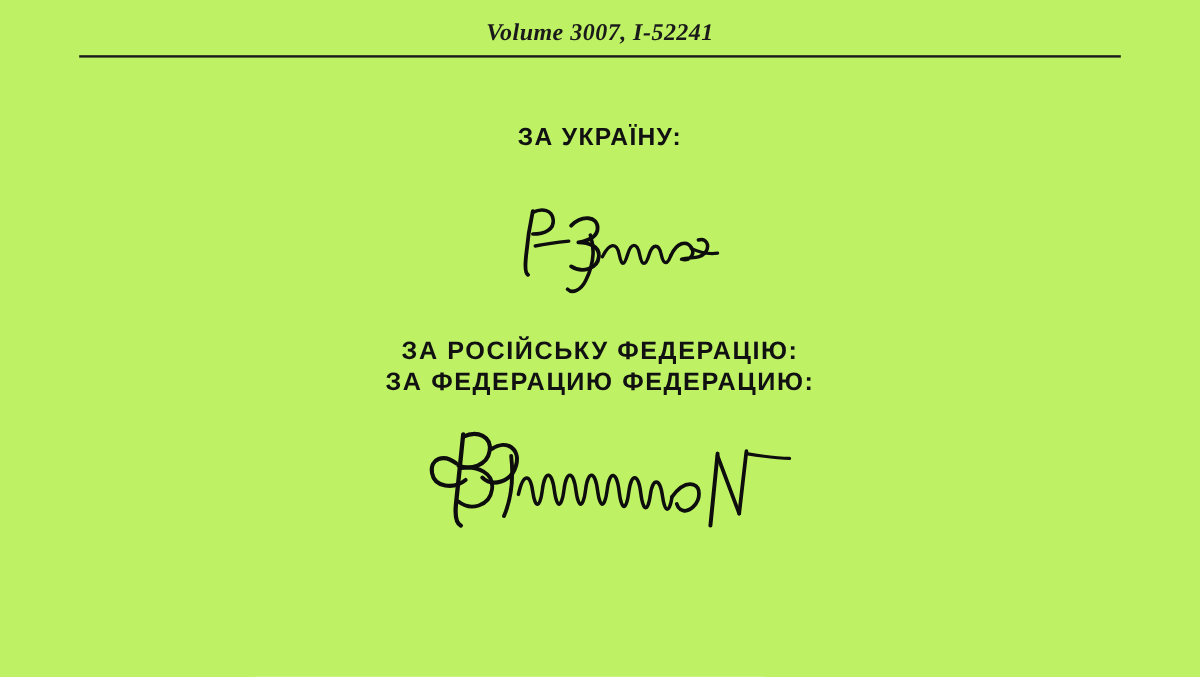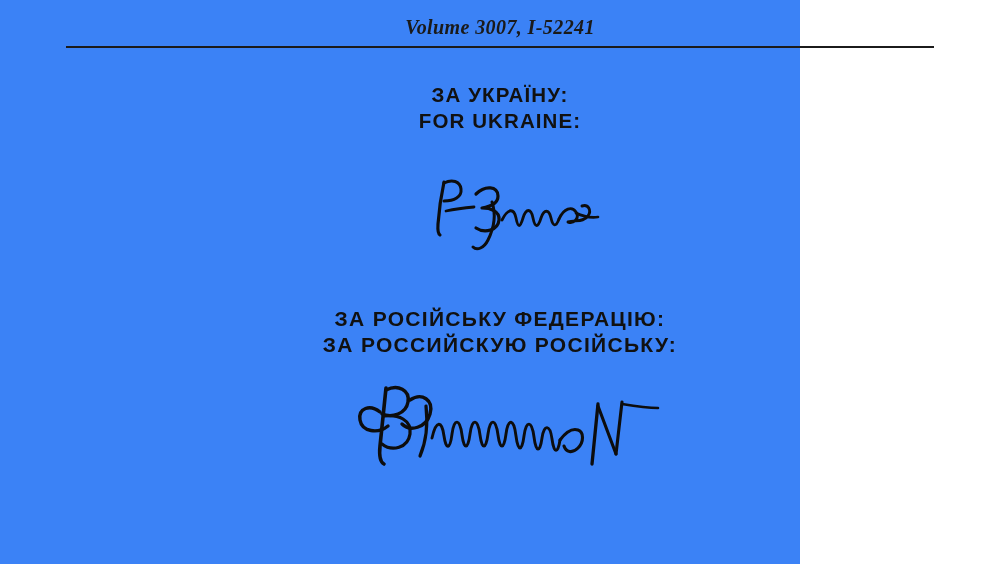--- a/index.html
+++ b/index.html
@@ -11,23 +11,23 @@
     width: 1000px;
     height: 564px;
     font-family: "Liberation Serif", serif;
     color: #111111;
     overflow: hidden;
     position: relative;
   }
 
   .page {
     position: relative;
-    width: 800px;
+    width: 1000px;
     height: 564px;
-    background: #3b82f6;
+    background: #bef264;
   }
 
   
   .page-header {
     position: absolute;
     top: 16px;
     left: 0;
     width: 1000px;
     text-align: center;
   }
@@ -55,24 +55,24 @@
     top: 70px;
     left: 0;
     width: 1000px;
   }
 
   .sig-block {
     width: 1000px;
     text-align: center;
   }
   .sig-block.block-ukraine {
-    margin-top: 12px;
+    margin-top: 32px;
   }
   .sig-block.block-russia {
-    margin-top: 48px;
+    margin-top: 28px;
   }
 
   .heading-lines {
     display: inline-block;
     text-align: center;
   }
   .heading-line {
     font-family: "Liberation Sans", sans-serif;
     font-weight: 700;
     font-size: 20.5px;
@@ -117,21 +117,20 @@
   <div class="page-header">
     <span class="header-text">Volume 3007, I-52241</span>
   </div>
   <div class="header-rule"></div>
 
   <div class="content">
 
     <div class="sig-block block-ukraine">
       <div class="heading-lines">
         <div class="heading-line">ЗА УКРАЇНУ:</div>
-        <div class="heading-line">FOR UKRAINE:</div>
       </div>
 
       <div class="sig-ink ukraine">
         <svg width="210" height="90" viewBox="0 0 210 90" xmlns="http://www.w3.org/2000/svg">
 
           <path class="ink-path" stroke-width="3.2" d="M14 14 C 11 28, 9 42, 8 56 C 7.6 62, 8.4 66, 10 67"></path>
           <path class="ink-path" stroke-width="3" d="M14 15 C 22 11, 30 13, 31 21 C 32 29, 24 33, 14 33"></path>
 
           <path class="ink-path" stroke-width="2.8" d="M16 43 C 26 41, 34 40, 44 39"></path>
 
@@ -142,21 +141,21 @@
 
           <path class="ink-path" stroke-width="2.9" d="M129 51 C 134 40, 142 38, 146 44 C 150 50, 144 56, 138 54 C 146 52, 154 54, 158 48 C 162 42, 158 36, 152 38"></path>
           <path class="ink-path" stroke-width="2.7" d="M146 45 C 152 48, 160 50, 168 49"></path>
         </svg>
       </div>
     </div>
 
     <div class="sig-block block-russia">
       <div class="heading-lines">
         <div class="heading-line">ЗА РОСІЙСЬКУ ФЕДЕРАЦІЮ:</div>
-        <div class="heading-line">ЗА РОССИЙСКУЮ РОСІЙСЬКУ:</div>
+        <div class="heading-line">ЗА ФЕДЕРАЦИЮ ФЕДЕРАЦИЮ:</div>
       </div>
 
       <div class="sig-ink russia">
         <svg width="320" height="105" viewBox="0 0 320 105" xmlns="http://www.w3.org/2000/svg">
 
           <path class="ink-path" stroke-width="3.4" d="M40 32 C 30 24, 18 28, 20 40 C 22 52, 38 54, 48 46"></path>
           <path class="ink-path" stroke-width="3.6" d="M46 8 C 44 26, 42 46, 40 66 C 39 76, 40 82, 44 84"></path>
           <path class="ink-path" stroke-width="3.4" d="M46 10 C 58 4, 70 10, 68 22 C 66 34, 52 38, 42 34"></path>
           <path class="ink-path" stroke-width="3.2" d="M44 36 C 58 34, 72 40, 70 54 C 68 68, 52 72, 42 64"></path>
 

